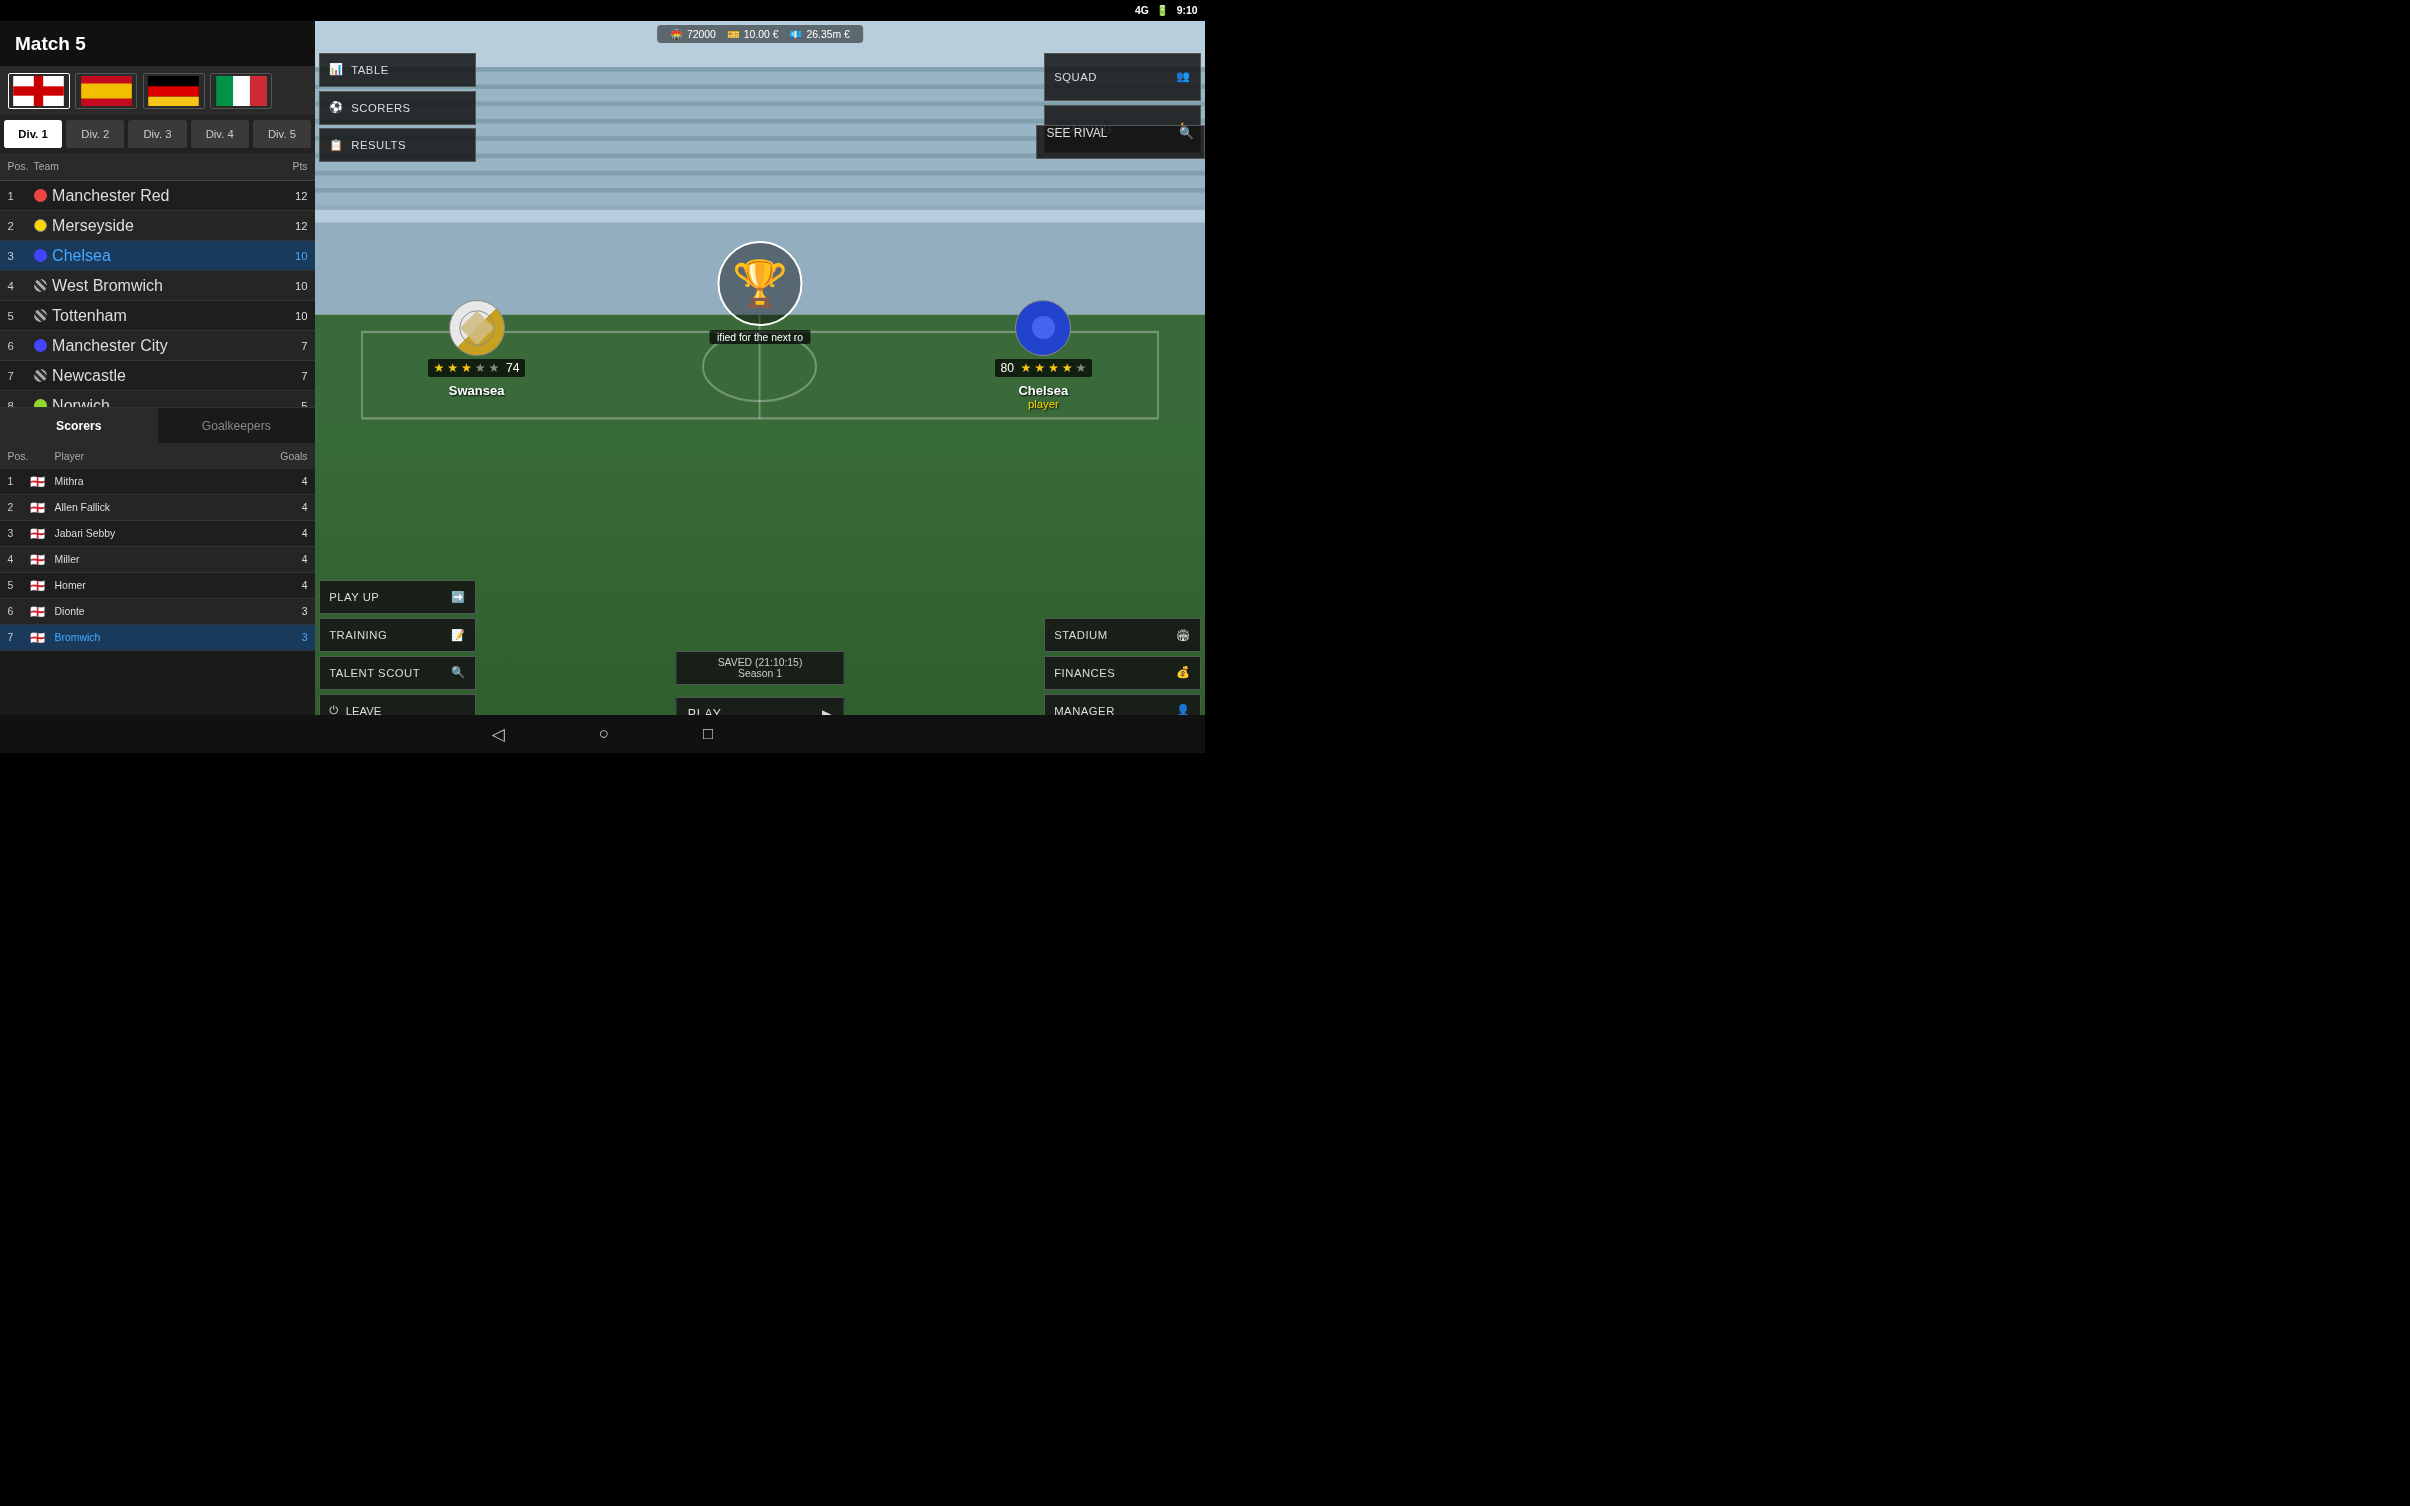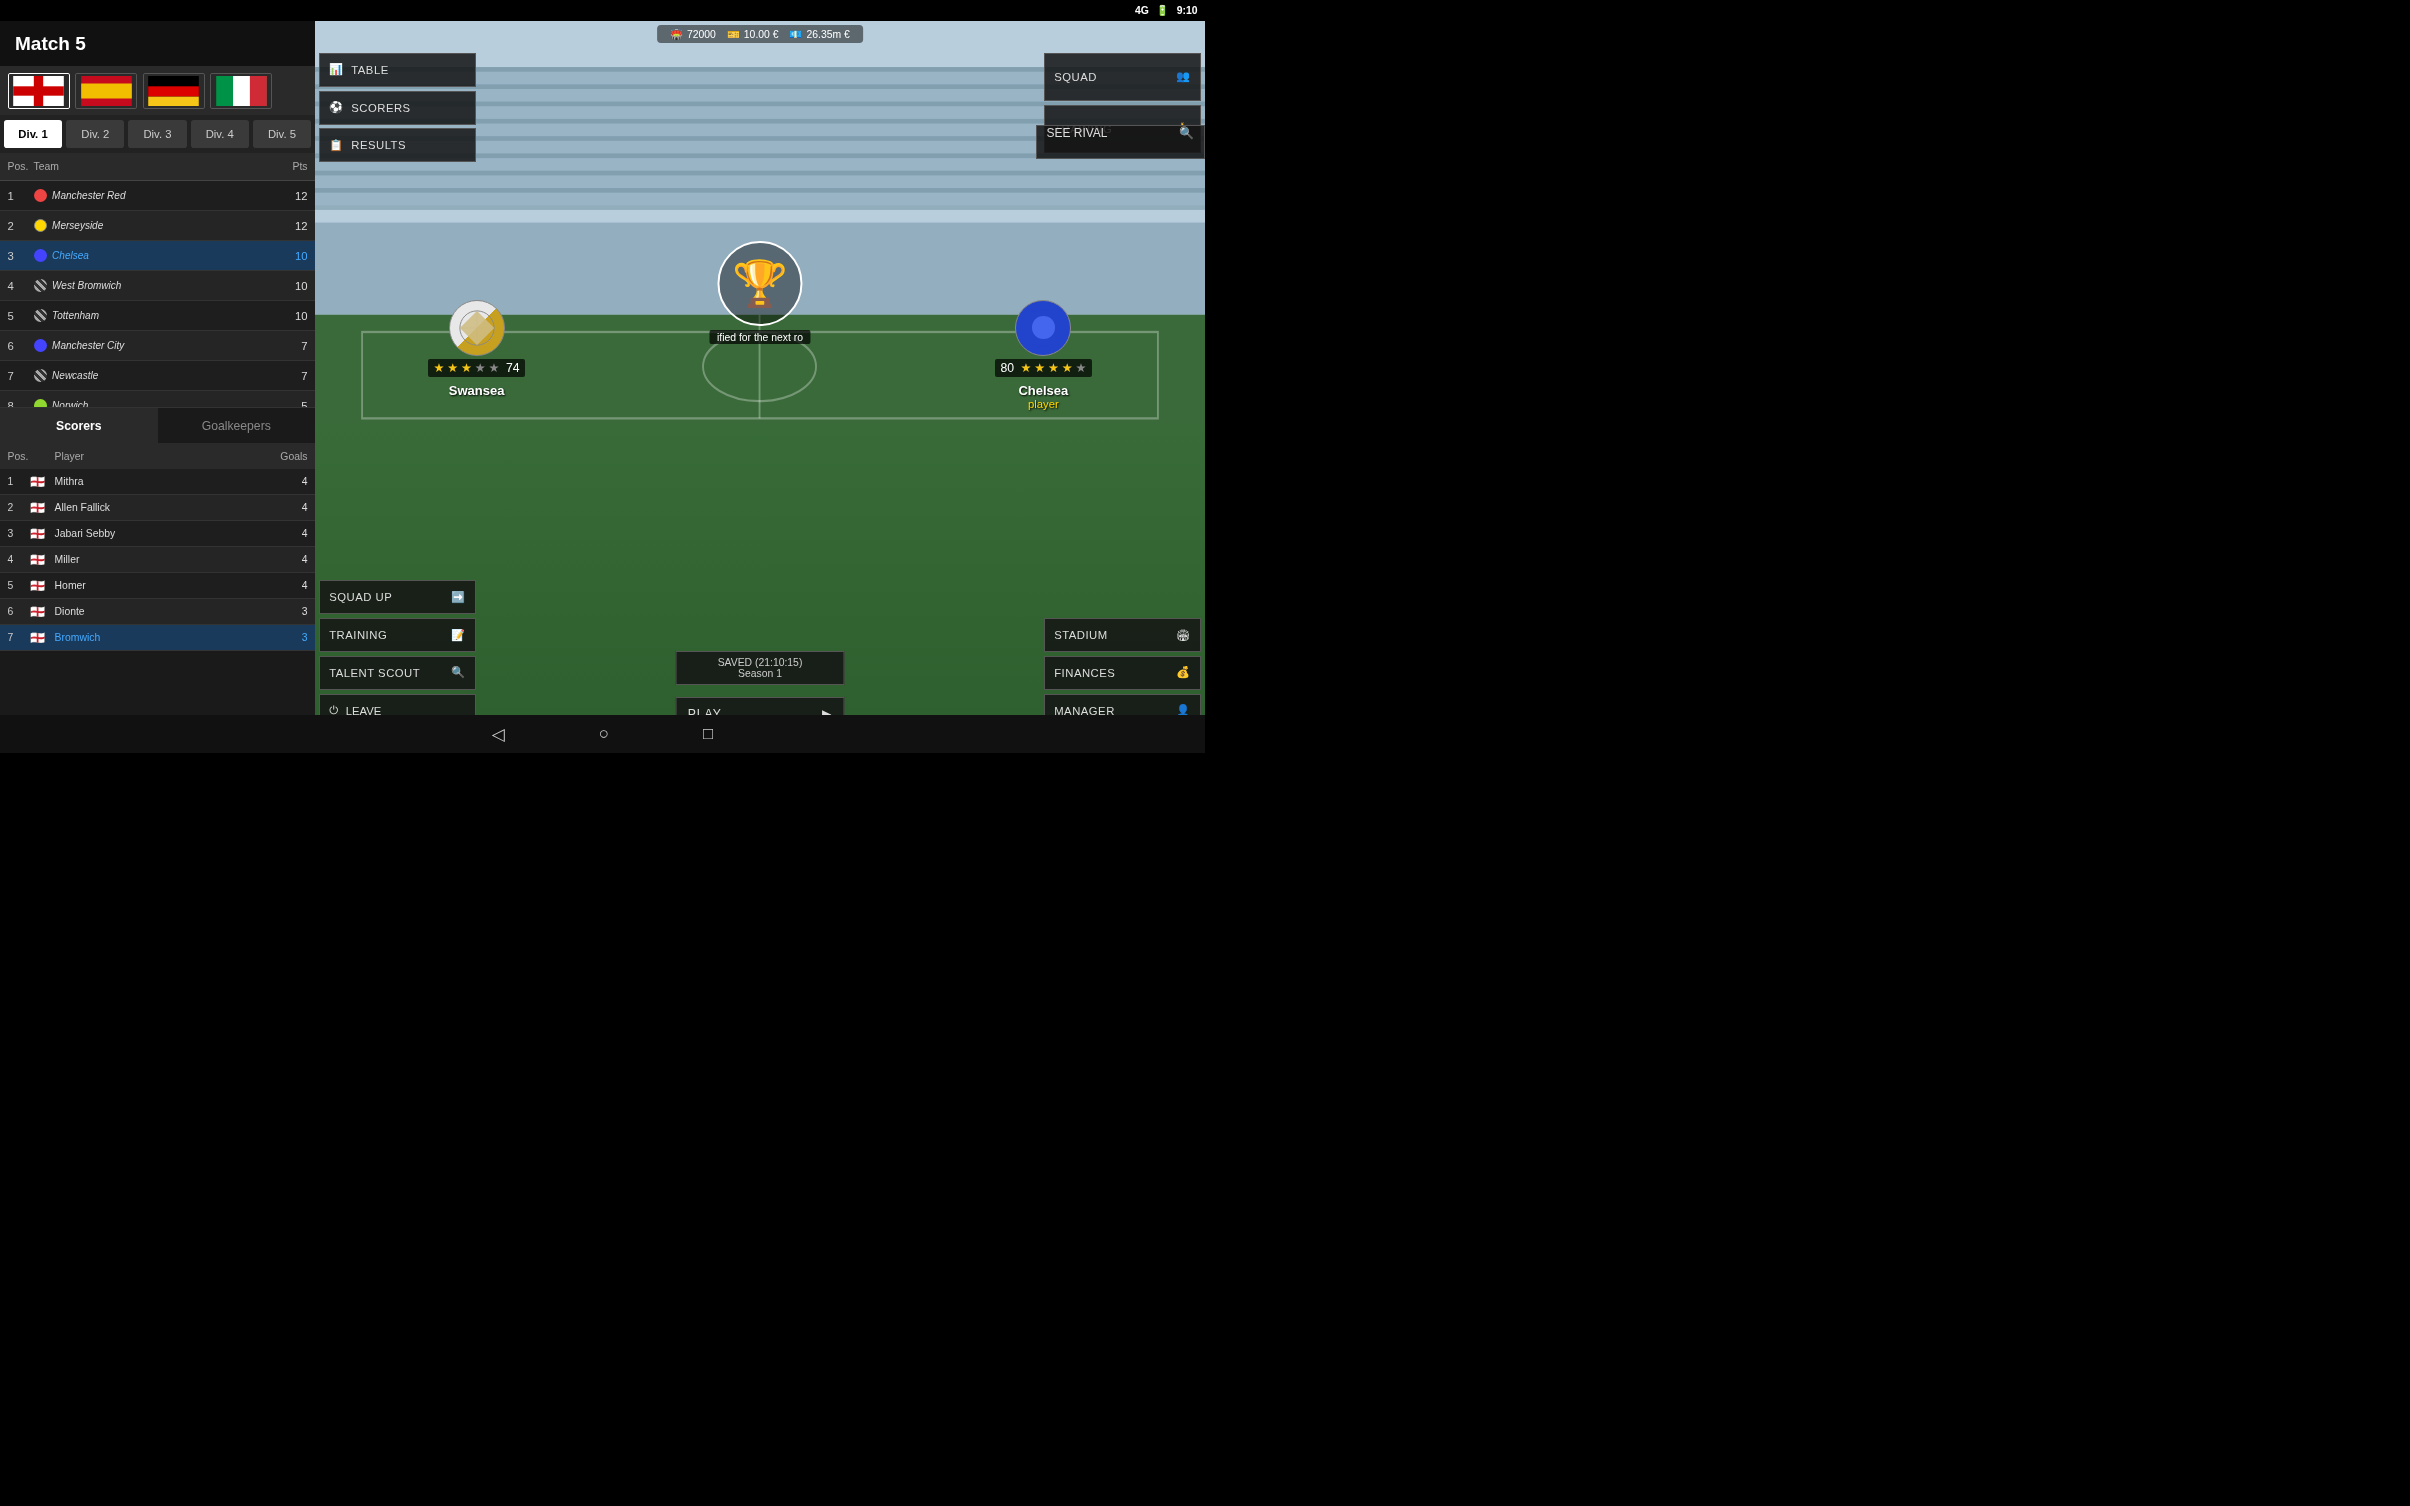--- a/index.html
+++ b/index.html
@@ -126,21 +126,21 @@
       padding: 0 7.5px;
       border-bottom: 0.9px solid #333;
     }
     .table-row:nth-child(odd) { background: #1e1e1e; }
     .table-row:nth-child(even) { background: #252525; }
     .table-row.highlighted { background: #1a3a5c; }
     .table-row.highlighted .team-name { color: #4af; }
     .table-row.highlighted .pts-val { color: #4af; }
     .col-pos { width: 26px; color: #ccc; font-size: 11.3px; }
     .col-indicator { width: 13px; height: 13px; border-radius: 50%; margin-right: 5.6px; }
-    .team-name { flex: 1; color: #ddd; font-size: 10px; font-style: italic; }
+    .team-name { flex: 1; color: #ddd; font-size: 16px; }
     .pts-val { width: 28px; text-align: right; color: #ddd; font-size: 11.3px; }
 
     
     #scorer-tabs {
       height: 36px;
       background: #1a1a1a;
       display: flex;
       border-top: 1.9px solid #333;
     }
     .scorer-tab {
@@ -790,21 +790,21 @@
       <span class="star">★</span>
       <span class="star">★</span>
       <span class="star-empty">★</span>
     </div>
     <div class="team-label">Chelsea</div>
     <div class="team-sublabel">player</div>
   </div>
 
   <div id="bottom-left-btns">
     <div class="bottom-btn">
-      <span>SQUAD UP</span>
+      <span>PLAY UP</span>
       <span>➡️</span>
     </div>
     <div class="bottom-btn">
       <span>TRAINING</span>
       <span>📝</span>
     </div>
     <div class="bottom-btn">
       <span>TALENT SCOUT</span>
       <span>🔍</span>
     </div>

